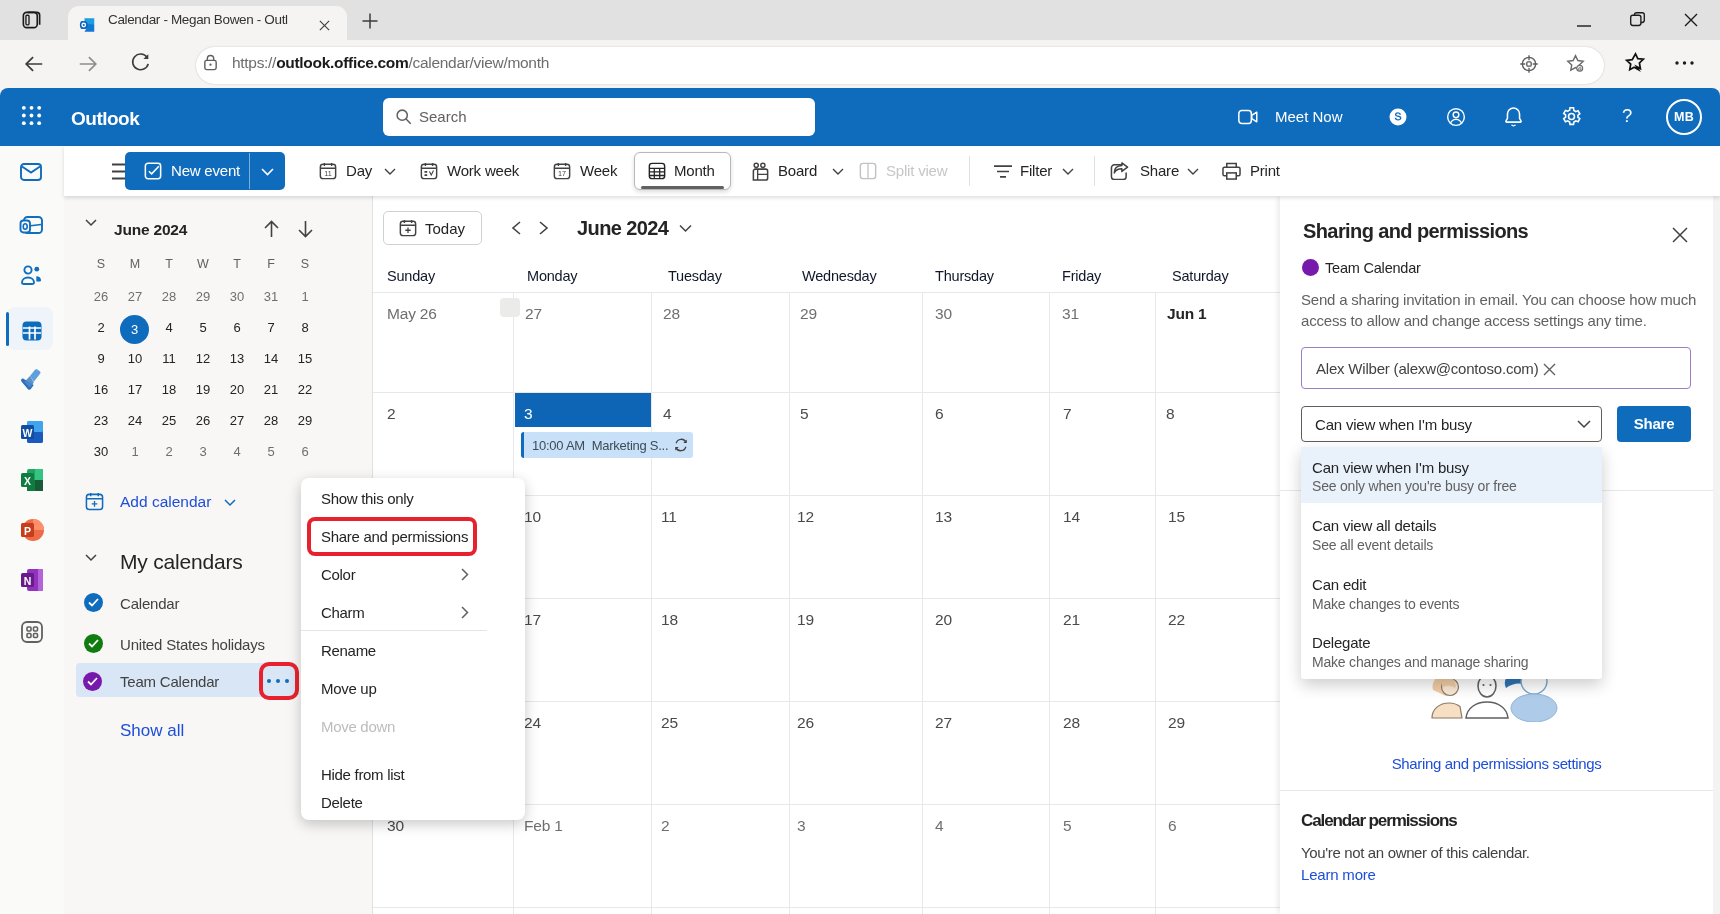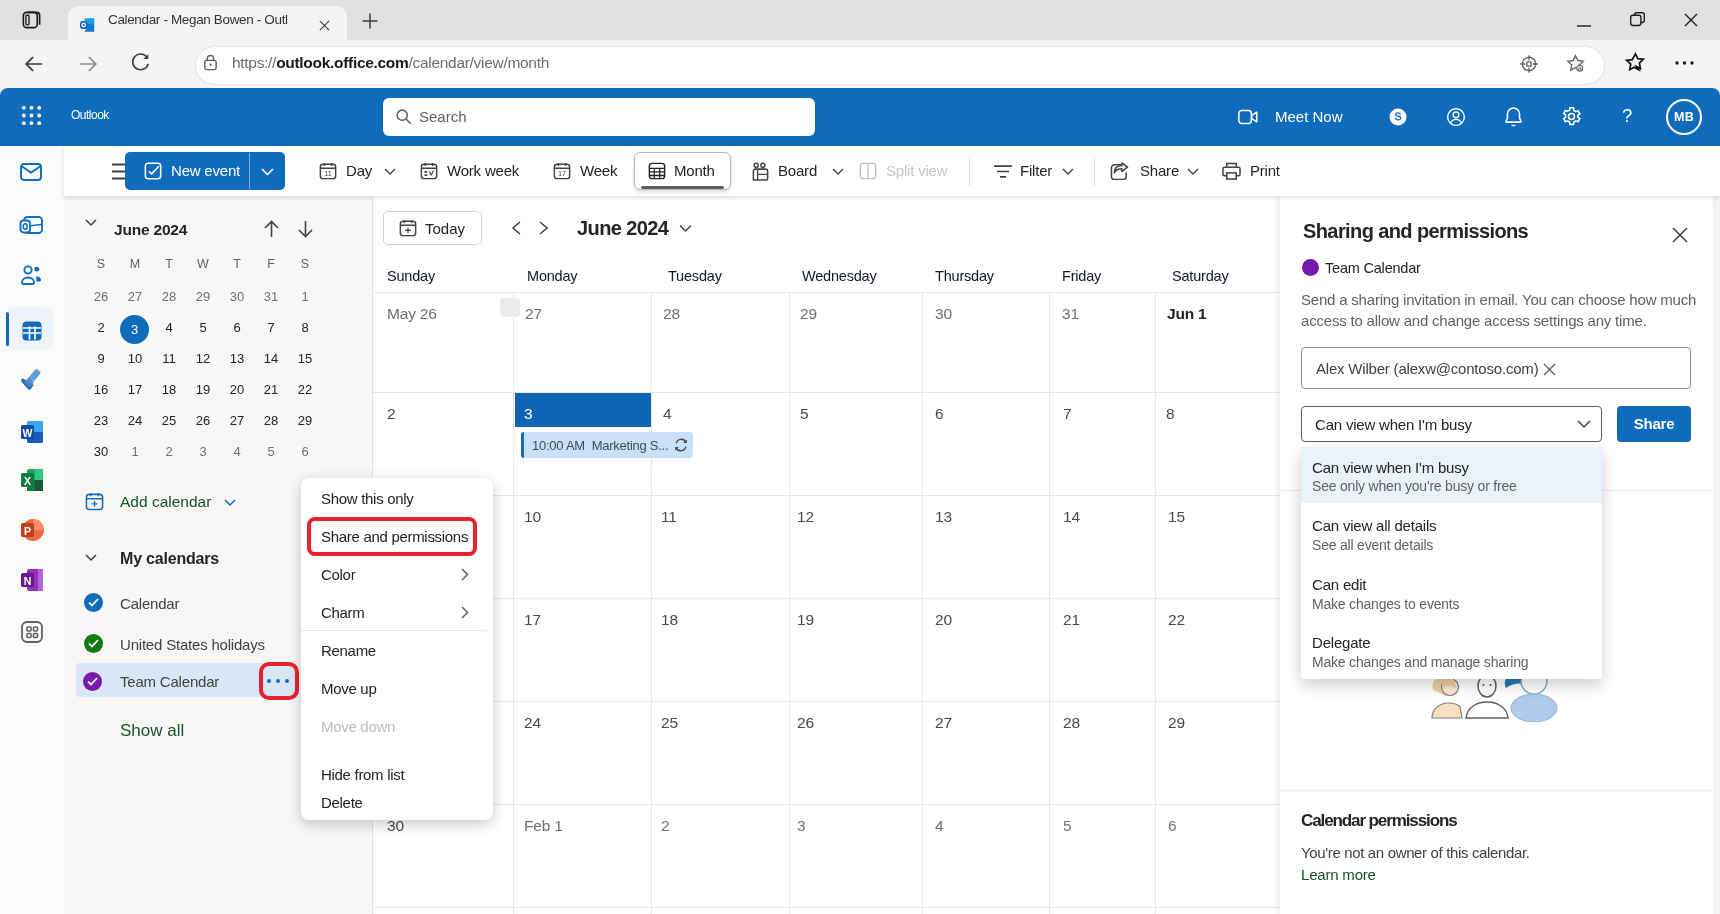--- a/index.html
+++ b/index.html
@@ -13,21 +13,21 @@
 .tabtitle { position:absolute; left:40px; top:6px; font-size:13.5px; color:#333; letter-spacing:-0.35px; white-space:nowrap; }
 #addrpill { position:absolute; left:196px; top:47px; width:1408px; height:37px; background:#fff; border-radius:19px; box-shadow:0 0 2px rgba(0,0,0,.2); }
 .urltxt { position:absolute; left:232px; top:54px; font-size:15.5px; color:#6d6d6d; letter-spacing:-0.3px;}
 .urltxt b { color:#1b1b1b; font-weight:bold; }
 .cicon { position:absolute; color:#4a4a4a; }
 
 #page { position:absolute; left:0; top:88px; width:1720px; height:826px; background:transparent; }
 #oheader { position:absolute; left:0; top:0; width:1720px; height:58px; background:#0f6cbd; border-radius:8px 8px 0 0; }
 #osearch { position:absolute; left:383px; top:10px; width:432px; height:38px; background:#fff; border-radius:6px; }
 #osearch span { position:absolute; left:36px; top:10px; font-size:15px; color:#616161; }
-.otext { position:absolute; left:71px; top:20px; color:#fff; font-size:12px; font-weight:normal; letter-spacing:-0.5px; }
+.otext { position:absolute; left:71px; top:20px; color:#fff; font-size:19px; font-weight:bold; letter-spacing:-0.5px; }
 .hicon { position:absolute; color:#fff; }
 #meetnow { position:absolute; left:1275px; top:20px; color:#fff; font-size:15px; }
 #avatar { position:absolute; left:1666px; top:11px; width:36px; height:36px; border-radius:50%; border:2px solid #fff; color:#fff; font-size:12.5px; font-weight:bold; text-align:center; line-height:32px; letter-spacing:0.3px;}
 #rail { position:absolute; left:0; top:58px; width:64px; height:768px; background:#fafaf9; }
 .rico { position:absolute; left:19px; width:24px; height:24px; }
 #railsel { position:absolute; left:7px; top:219px; width:46px; height:43px; background:#eff4fa; border-radius:8px; }
 #railbar { position:absolute; left:6px; top:224px; width:3px; height:34px; background:#0f6cbd; border-radius:2px; }
 #topbar { position:absolute; left:64px; top:58px; width:1656px; height:50px; background:#fff; box-shadow:0 2px 4px rgba(0,0,0,.13); z-index:5; }
 .tbtxt { position:absolute; top:16px; font-size:15px; color:#242424; white-space:nowrap; letter-spacing:-0.2px; }
 .tbico { position:absolute; top:16px; color:#424242; }
@@ -40,25 +40,25 @@
 #gridarea { position:absolute; left:373px; top:108px; width:907px; height:718px; background:#fff; overflow:hidden; }
 #panel { position:absolute; left:1280px; top:108px; width:433px; height:718px; background:#fff; box-shadow:-2px 0 6px rgba(0,0,0,.09); }
 #gutter { position:absolute; left:1713px; top:108px; width:7px; height:718px; background:#f3f3f3; }
 
 .mchdr { position:absolute; font-size:15.5px; font-weight:bold; color:#242424; letter-spacing:-0.2px; }
 .mcrow { position:absolute; left:20px; width:238px; height:20px; display:flex; }
 .mcrow span { width:34px; text-align:center; font-size:13px; color:#242424; }
 .mcrow span.dh { color:#616161; font-size:12.5px; }
 .mcrow span.o { color:#6f6f6f; }
 .mcsel { position:absolute; left:107px; top:-5px; width:29px; height:29px; background:#0f6cbd; border-radius:50%; color:#fff; font-size:13px; line-height:29px; text-align:center; }
-.bluelnk { color:#14532d; }
+.bluelnk { color:#1d4ed8; }
 .chk { position:absolute; width:19px; height:19px; border-radius:50%; }
 .caltxt { position:absolute; left:56px; top:1px; font-size:15px; color:#424242; letter-spacing:-0.2px; }
 
-#ctxmenu { position:absolute; left:301px; top:390px; width:192px; height:342px; background:#fff; border-radius:8px; box-shadow:0 4px 14px rgba(0,0,0,.22); z-index:20; }
+#ctxmenu { position:absolute; left:301px; top:390px; width:224px; height:342px; background:#fff; border-radius:8px; box-shadow:0 4px 14px rgba(0,0,0,.22); z-index:20; }
 .cmi { position:absolute; left:20px; font-size:15px; color:#242424; white-space:nowrap; letter-spacing:-0.3px; }
 .cmi.dis { color:#bdbdbd; }
 .cmchev { position:absolute; left:160px; color:#616161; }
 
 .vline { position:absolute; top:184px; bottom:0; width:1px; background:#e8e8e8; }
 .hline { position:absolute; left:0; width:907px; height:1px; background:#e8e8e8; }
 .dnum { position:absolute; font-size:15.5px; color:#4a4a4a; letter-spacing:-0.2px; }
 .dnum.o { color:#6f6f6f; }
 .wdh { position:absolute; top:72px; font-size:14.5px; color:#0f172a; letter-spacing:-0.2px; }
 
@@ -418,21 +418,21 @@
       <path stroke="#0f6cbd" stroke-width="1.6" d="M1.5 7h17M6 1v3.5M14 1v3.5"></path>
       <path stroke="#0f6cbd" stroke-width="1.4" d="M7 12.5h6M10 9.5v6"></path>
     </svg>
 <span class="abs bluelnk" style="left:120px;top:405px;font-size:15.5px;">Add calendar</span>
 <svg class="abs" style="left:224px;top:411px" width="12" height="8" viewBox="0 0 12 8">
       <path fill="none" stroke="#0f6cbd" stroke-width="1.5" d="M1 1l5 5 5-5"></path>
     </svg>
 <svg class="abs" style="left:85px;top:466px" width="12" height="8" viewBox="0 0 12 8">
       <path fill="none" stroke="#424242" stroke-width="1.5" d="M1 1l5 5 5-5"></path>
     </svg>
-<span class="abs" style="left:120px;top:462px;font-size:16px;font-weight:bold;color:#242424;letter-spacing:-0.2px">My calendars</span>
+<span class="abs" style="left:120px;top:462px;font-size:21px;font-weight:normal;color:#242424;letter-spacing:-0.2px">My calendars</span>
 <div class="chk" style="left:84px;top:505px;background:#0f6cbd">
       <svg width="19" height="19" viewBox="0 0 19 19">
         <path fill="none" stroke="#fff" stroke-width="1.8" d="M5 9.5l3 3 6-6.5"></path>
       </svg>
     </div>
 <span class="caltxt abs" style="left:120px;top:507px">Calendar</span>
 <div class="chk" style="left:84px;top:546px;background:#107c10">
       <svg width="19" height="19" viewBox="0 0 19 19">
         <path fill="none" stroke="#fff" stroke-width="1.8" d="M5 9.5l3 3 6-6.5"></path>
       </svg>
@@ -592,20 +592,21 @@
     <path d="M12 8c2-4 8-5 12-2l2 6-1 2c-4-3-9-3-13 0z" fill="#f2cda6"></path>
     <path d="M2 44c0-9 7.5-15 17-15 4 0 8 1.2 11 3.5L32 44z" fill="#f6dfc2" stroke="#8a7a6a" stroke-width="1.2"></path>
     <ellipse cx="57" cy="12" rx="9" ry="11" fill="#fff" stroke="#5f5f5f" stroke-width="1.5"></ellipse>
     <circle cx="53.5" cy="11" r="1.1" fill="#5f5f5f"></circle>
         <circle cx="60.5" cy="11" r="1.1" fill="#5f5f5f"></circle>
     <path d="M36 44c1-10 10-16 21-16s20 6 21 16z" fill="#fff" stroke="#5f5f5f" stroke-width="1.5"></path>
     <path d="M76 14C72 6 78-2 90-3l14 3-2 14c-8-6-18-6-26 0z" fill="#2e75b5"></path>
     <circle cx="104" cy="7" r="13" fill="#fff" stroke="#7aa7cc" stroke-width="1.4"></circle>
     <ellipse cx="104" cy="34" rx="23" ry="14" fill="#aecbe9" stroke="#8fb4d8" stroke-width="1"></ellipse>
   </svg>
+  <span class="ptxt bluelnk" style="left:0;top:559px;width:433px;text-align:center;display:block;font-size:15px;letter-spacing:-0.35px">Sharing and permissions settings</span>
   <div class="abs" style="left:0;top:594px;width:433px;height:1px;background:#e8e8e8"></div>
   <span class="ptxt" style="left:21px;top:615px;font-size:17px;font-weight:bold;color:#242424;letter-spacing:-1.1px">Calendar permissions</span>
   <span class="ptxt" style="left:21px;top:648px;font-size:15px;color:#424242;letter-spacing:-0.35px">You're not an owner of this calendar.</span>
   <span class="ptxt bluelnk" style="left:21px;top:670px;font-size:15px;">Learn more</span>
 
   <div id="ddmenu">
     <div class="abs" style="left:0;top:0;width:301px;height:56px;background:#e9f1fa"></div>
     <span class="ddt" style="top:12px">Can view when I'm busy</span>
     <span class="dds" style="top:31px">See only when you're busy or free</span>
     <span class="ddt" style="top:70px">Can view all details</span>

